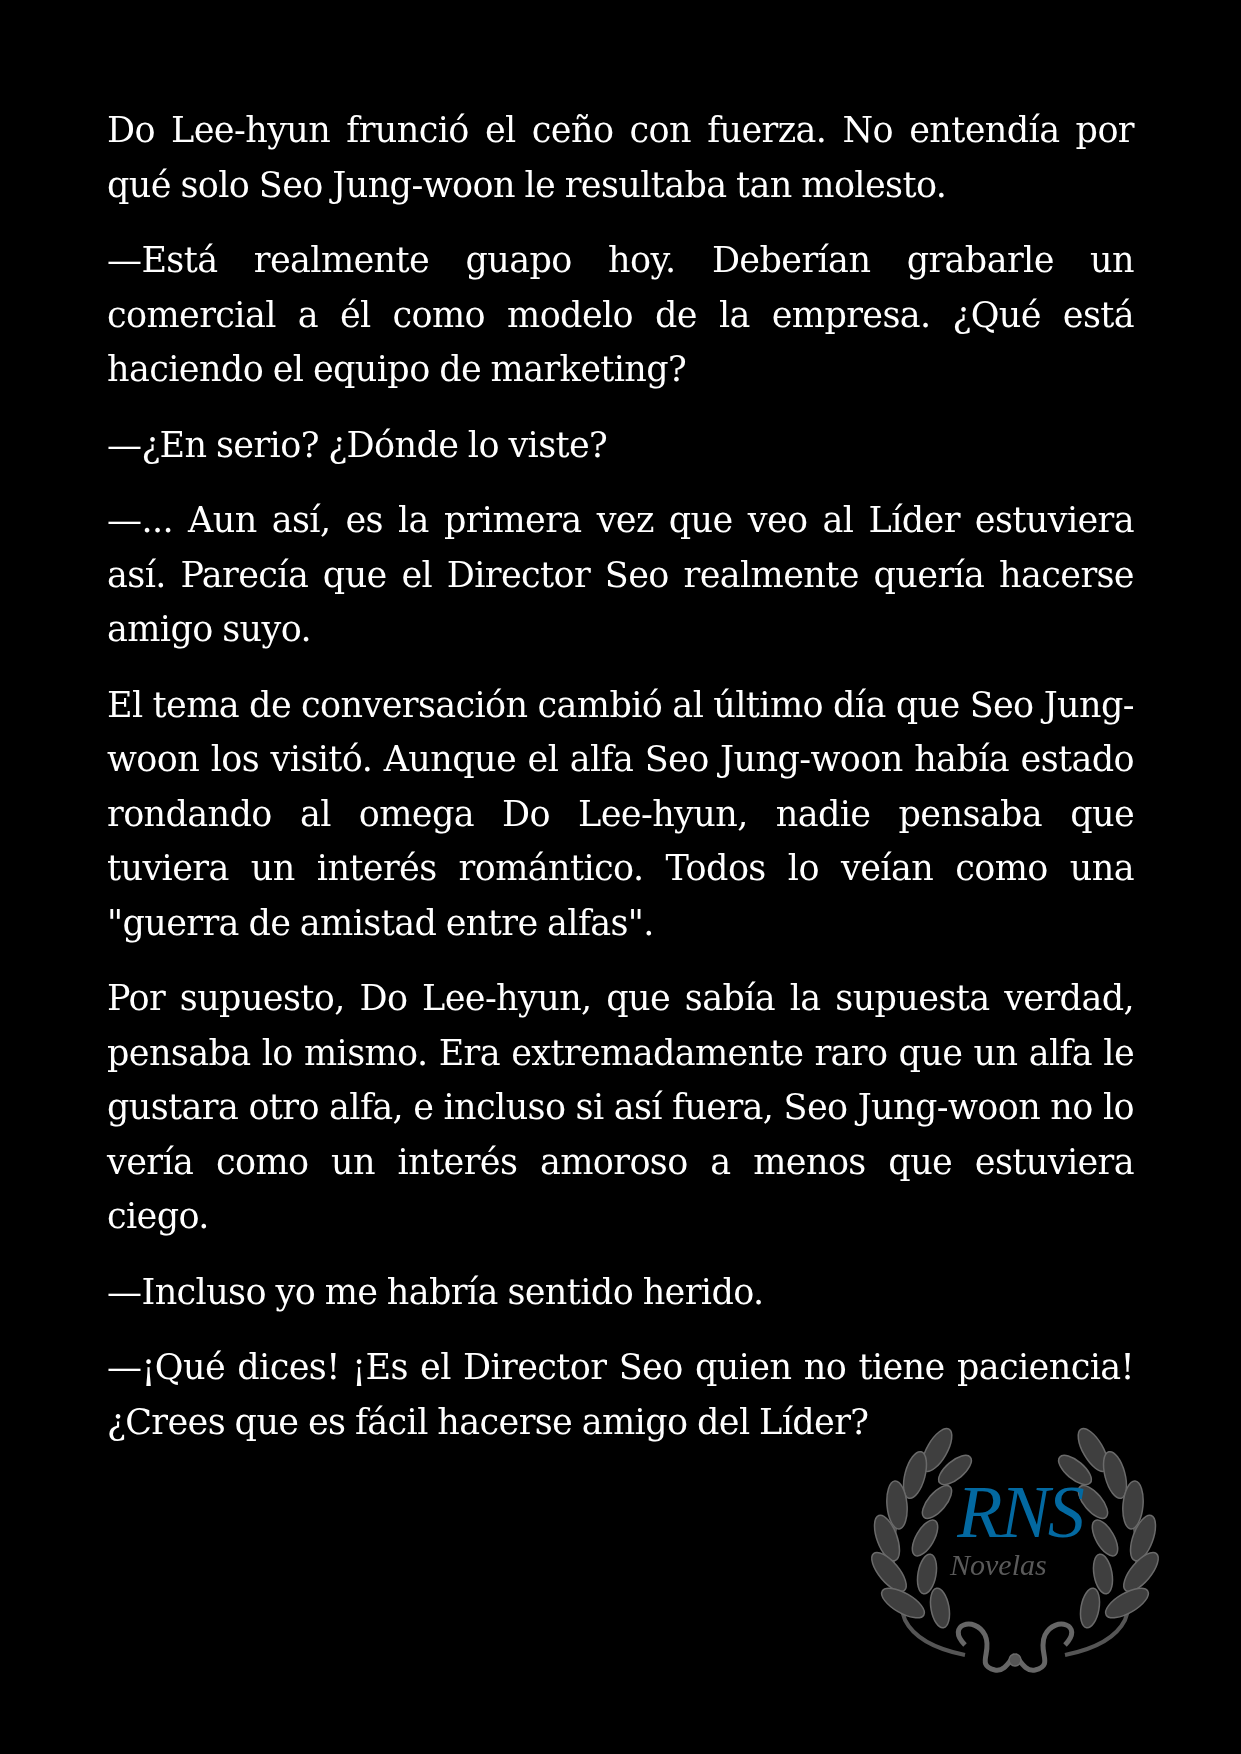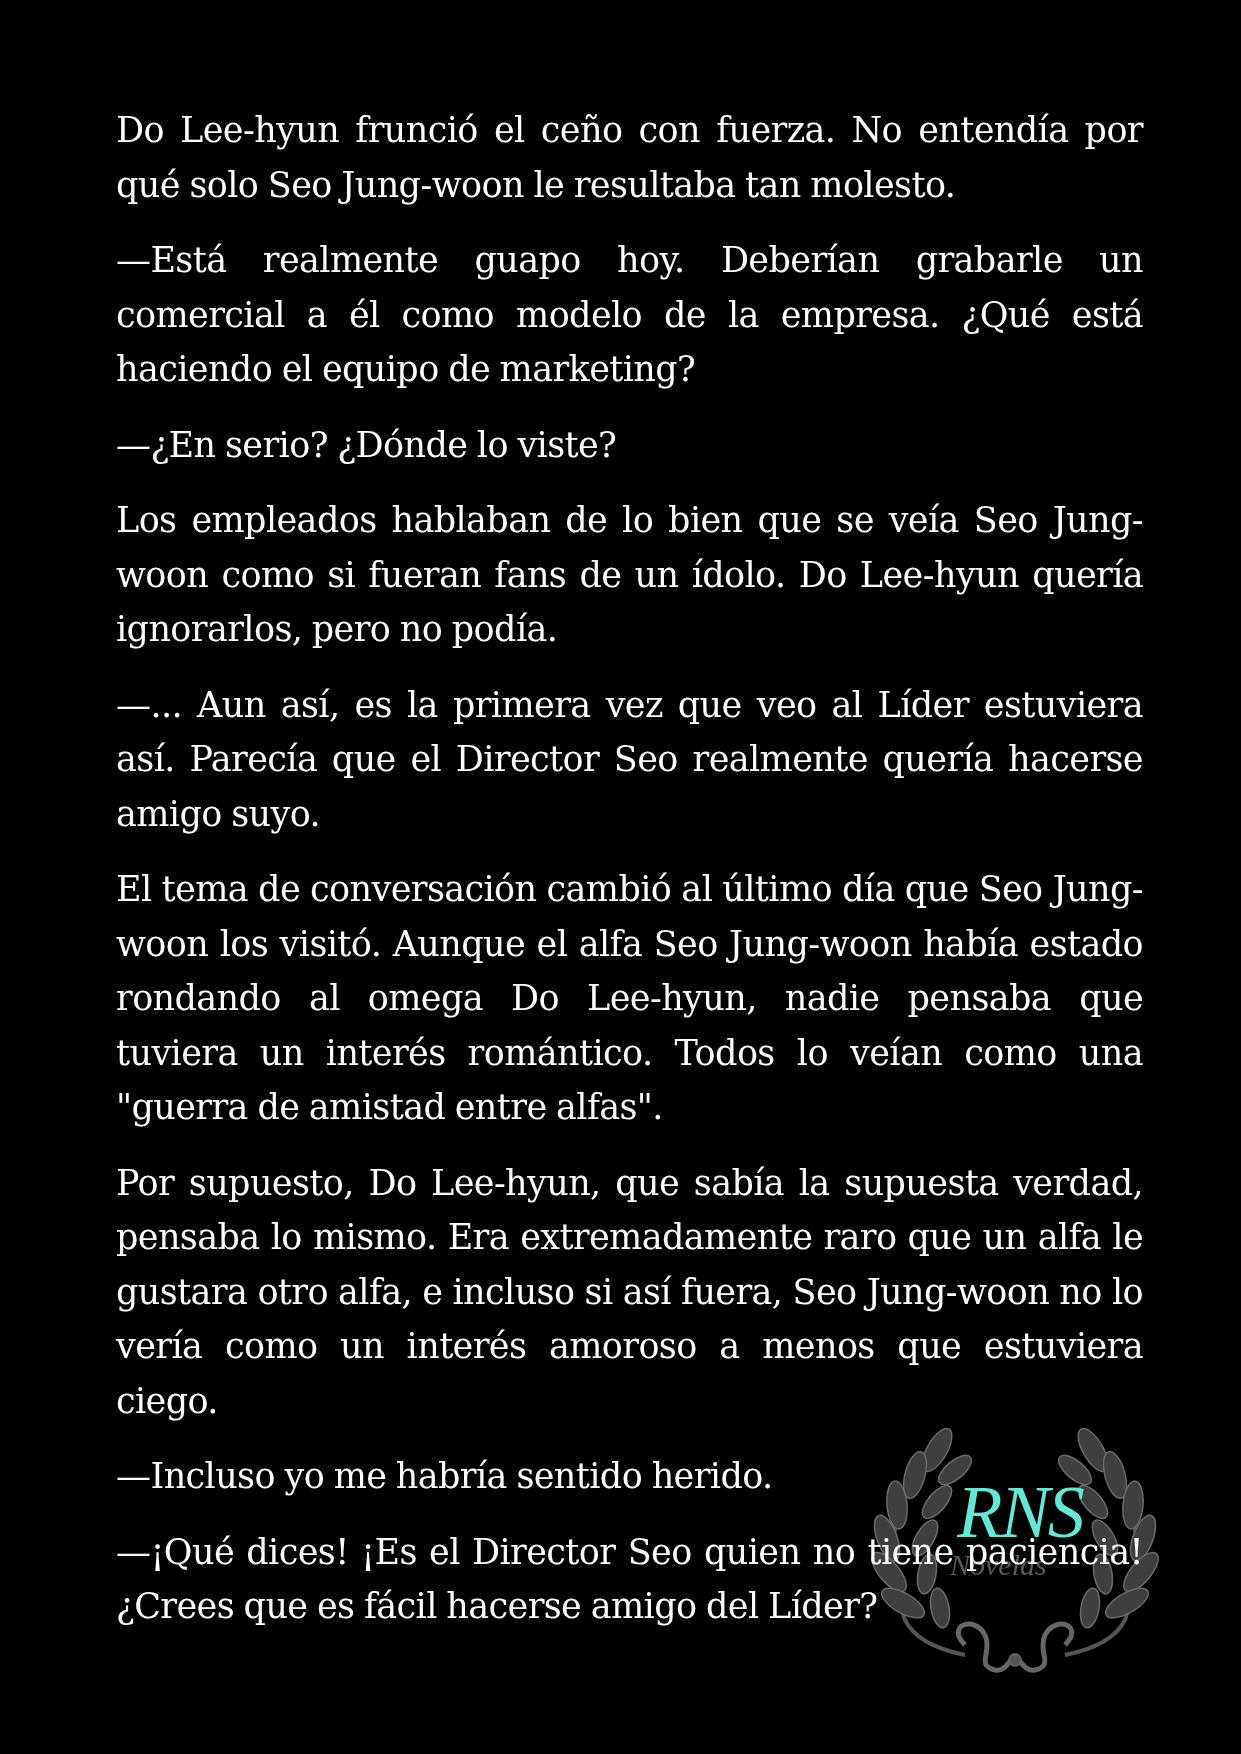--- a/index.html
+++ b/index.html
@@ -9,21 +9,21 @@
     }
     body {
       width: 1241px;
       height: 1754px;
       position: relative;
       overflow: hidden;
       background: #000000;
     }
     .page {
       position: absolute;
-      left: 116px;
+      left: 107px;
       top: 103px;
       width: 1027px;
       color: #ffffff;
       font-family: "DejaVu Serif", "Liberation Serif", serif;
       font-size: 35px;
       line-height: 54.5px;
       letter-spacing: -0.6px;
       word-spacing: -1px;
       z-index: 2;
     }
@@ -42,21 +42,21 @@
     }
     .wm-text {
       position: absolute;
       left: 95px;
       top: 55px;
       width: 160px;
       text-align: center;
       font-family: "Liberation Serif", serif;
       font-style: italic;
       font-size: 74px;
-      color: #5eead4;
+      color: #0369a1;
       line-height: 1;
       letter-spacing: -2px;
     }
     .wm-sub {
       position: absolute;
       left: 105px;
       top: 130px;
       width: 160px;
       text-align: left;
       font-family: "Liberation Serif", serif;
@@ -105,19 +105,18 @@
     </g>
   </svg>
   <div class="wm-text">RNS</div>
   <div class="wm-sub">Novelas</div>
 </div>
 
 <div class="page">
   <p class="para">Do Lee-hyun frunció el ceño con fuerza. No entendía por qué solo Seo Jung-woon le resultaba tan molesto.</p>
   <p class="para">—Está realmente guapo hoy. Deberían grabarle un comercial a él como modelo de la empresa. ¿Qué está haciendo el equipo de marketing?</p>
   <p class="para">—¿En serio? ¿Dónde lo viste?</p>
-  <p class="para">Los empleados hablaban de lo bien que se veía Seo Jung-woon como si fueran fans de un ídolo. Do Lee-hyun quería ignorarlos, pero no podía.</p>
   <p class="para">—... Aun así, es la primera vez que veo al Líder estuviera así. Parecía que el Director Seo realmente quería hacerse amigo suyo.</p>
   <p class="para">El tema de conversación cambió al último día que Seo Jung-woon los visitó. Aunque el alfa Seo Jung-woon había estado rondando al omega Do Lee-hyun, nadie pensaba que tuviera un interés romántico. Todos lo veían como una "guerra de amistad entre alfas".</p>
   <p class="para">Por supuesto, Do Lee-hyun, que sabía la supuesta verdad, pensaba lo mismo. Era extremadamente raro que un alfa le gustara otro alfa, e incluso si así fuera, Seo Jung-woon no lo vería como un interés amoroso a menos que estuviera ciego.</p>
   <p class="para">—Incluso yo me habría sentido herido.</p>
   <p class="para">—¡Qué dices! ¡Es el Director Seo quien no tiene paciencia! ¿Crees que es fácil hacerse amigo del Líder?</p>
 </div>
 
 </body></html>

